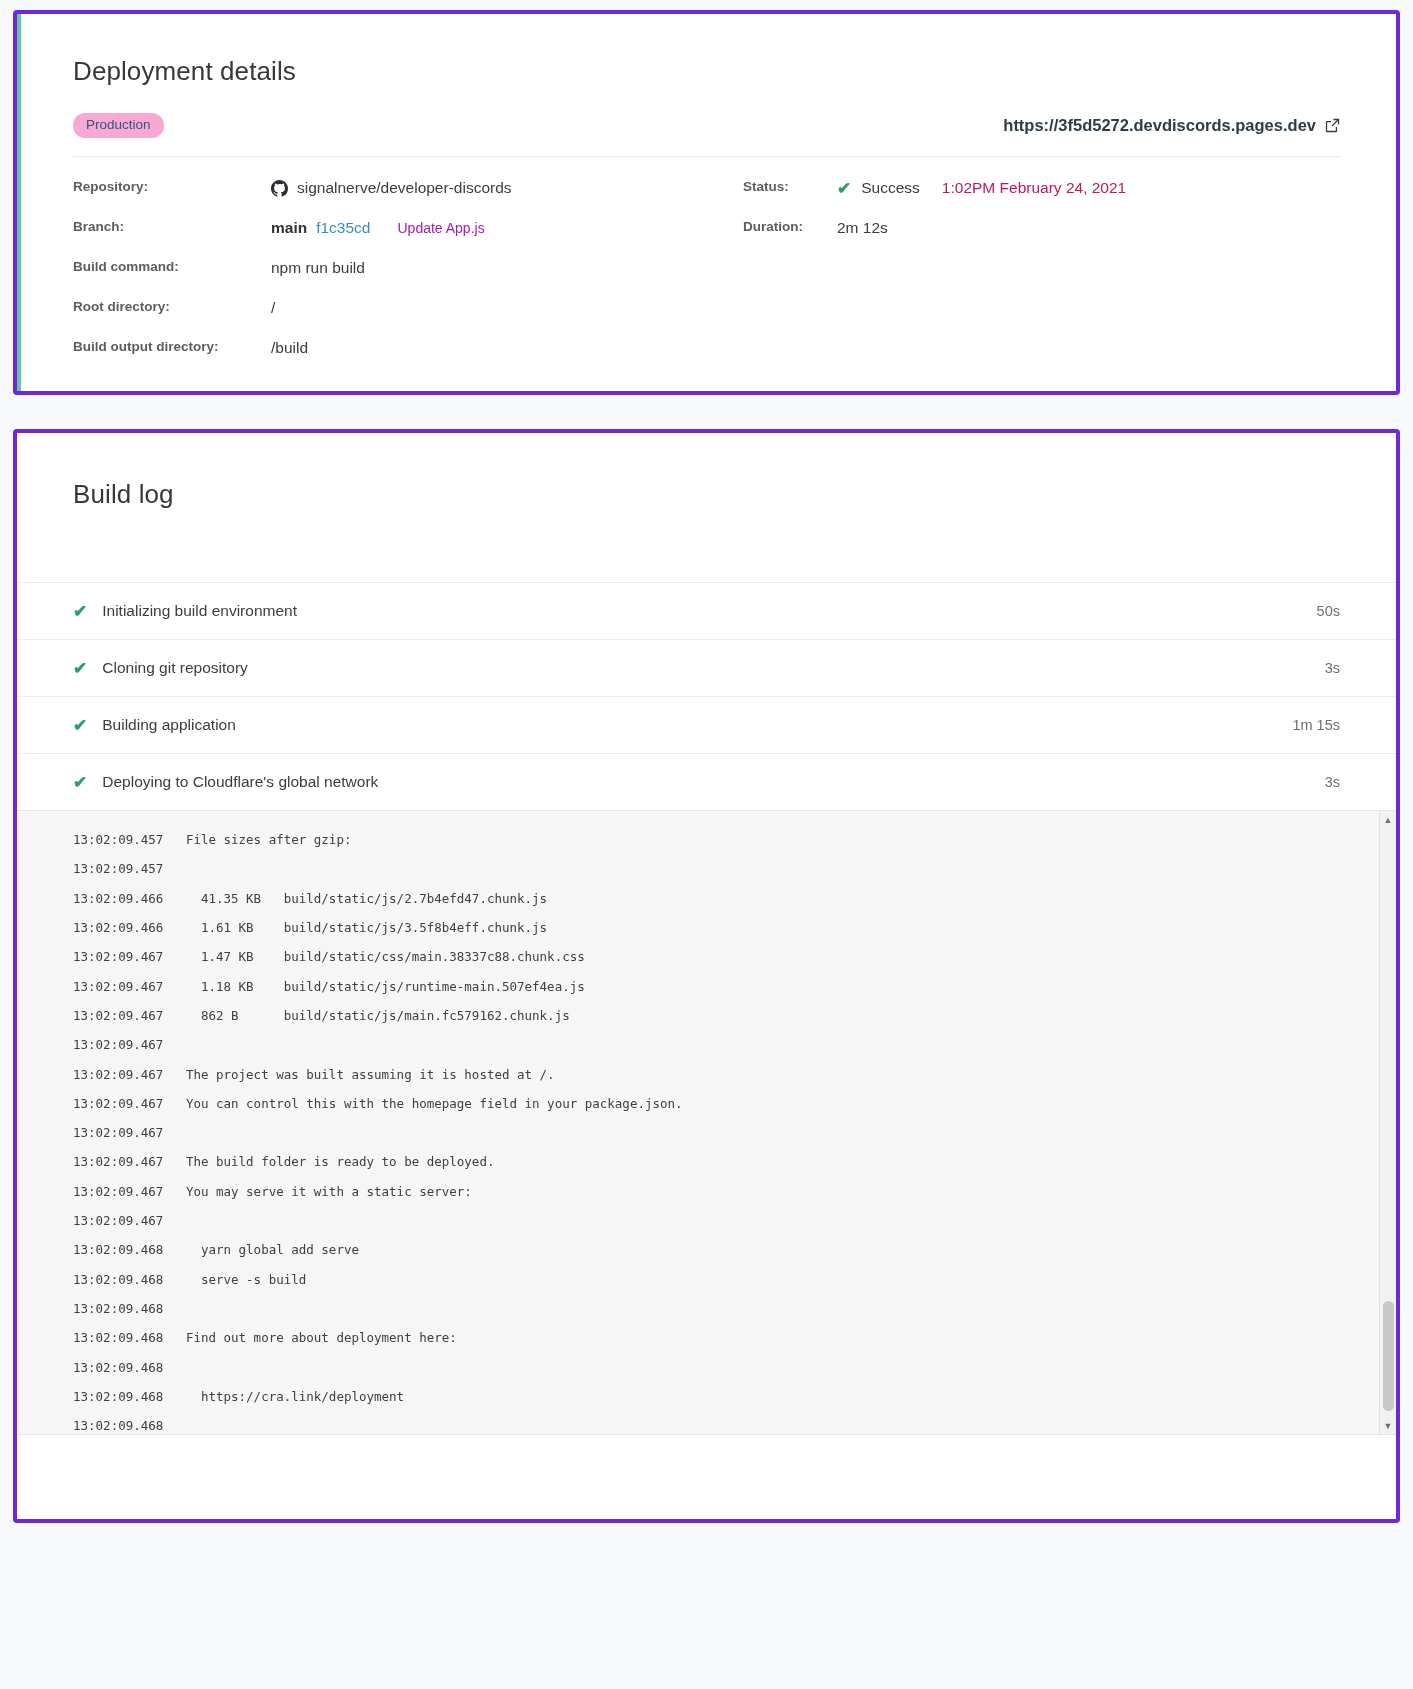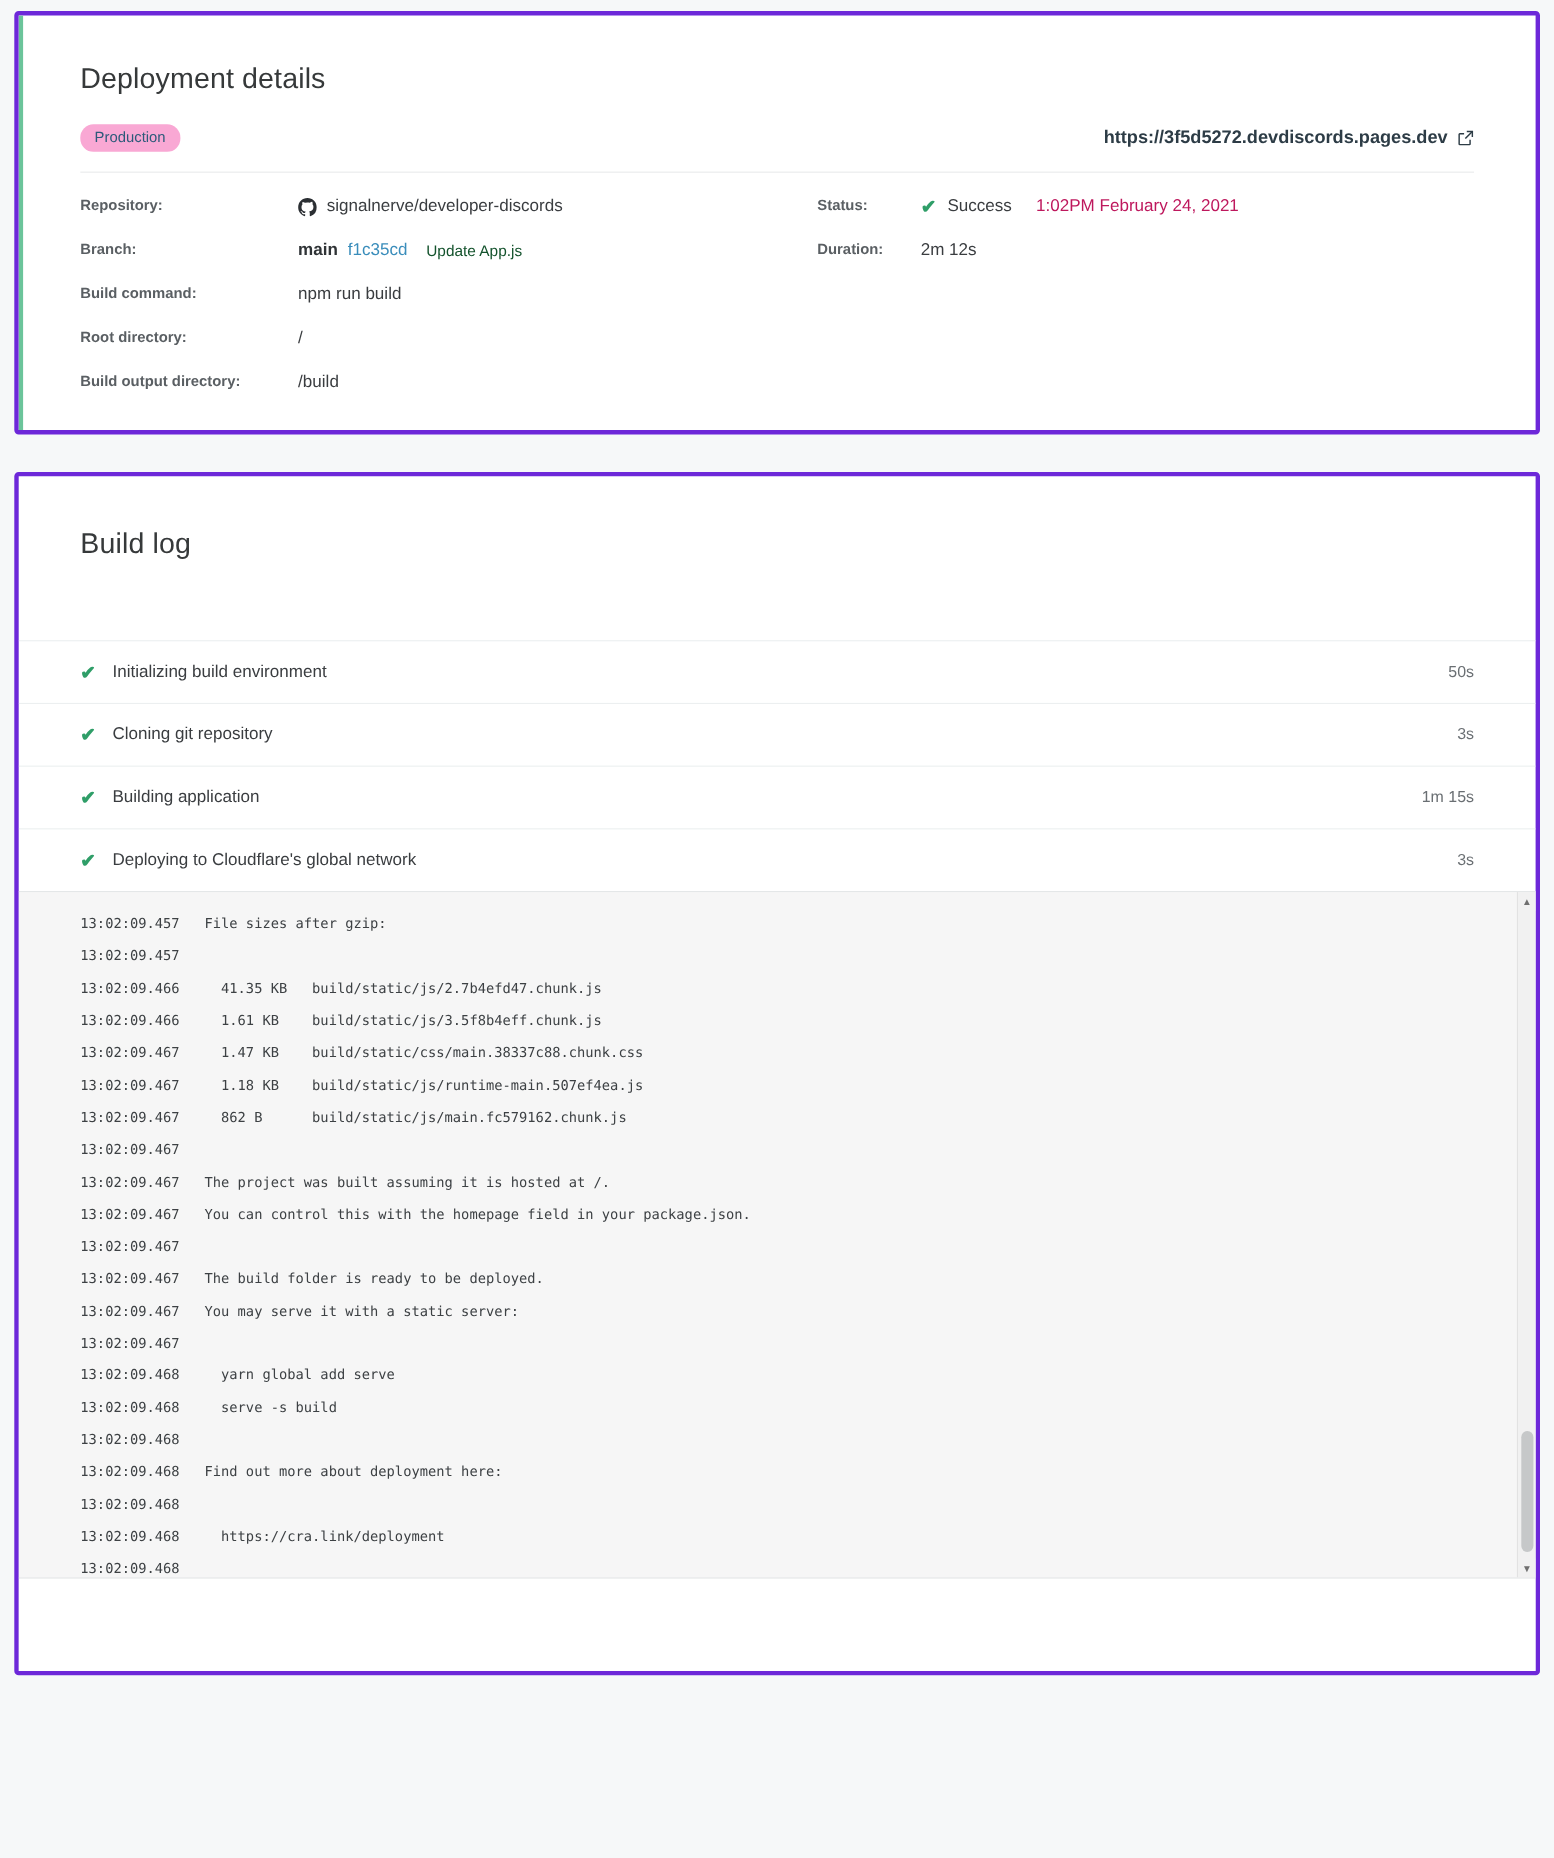--- a/index.html
+++ b/index.html
@@ -97,21 +97,21 @@
     font-size: 15.5px;
     display: flex;
     align-items: center;
     gap: 9px;
     flex-wrap: wrap;
   }
   .gh-icon { width: 17px; height: 17px; display: inline-block; color: #2b2f33; }
   .gh-icon svg { display: block; }
   .branch-name { font-weight: 700; color: #2f3336; }
   .commit-hash { color: #3a8dbb; text-decoration: none; }
-  .commit-msg { color: #14532d; font-size: 14px; margin-left: 8px; }
+  .commit-msg { color: #a21caf; font-size: 14px; margin-left: 18px; }
   .status-line { display: flex; align-items: center; gap: 10px; }
   .check {
     color: #2f9e68;
     font-size: 17px;
     line-height: 1;
     font-weight: 700;
   }
   .status-text { color: #3a3d40; }
   .status-time { color: #be185d; margin-left: 12px; }
 

